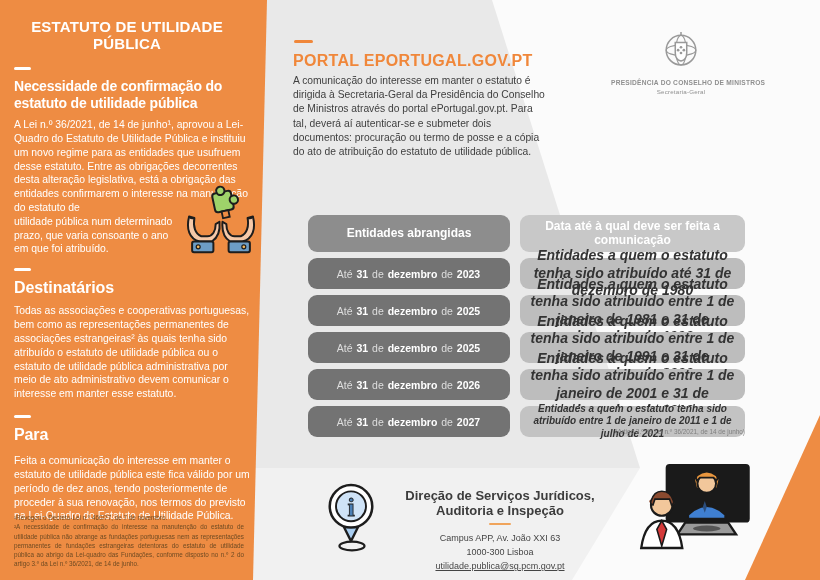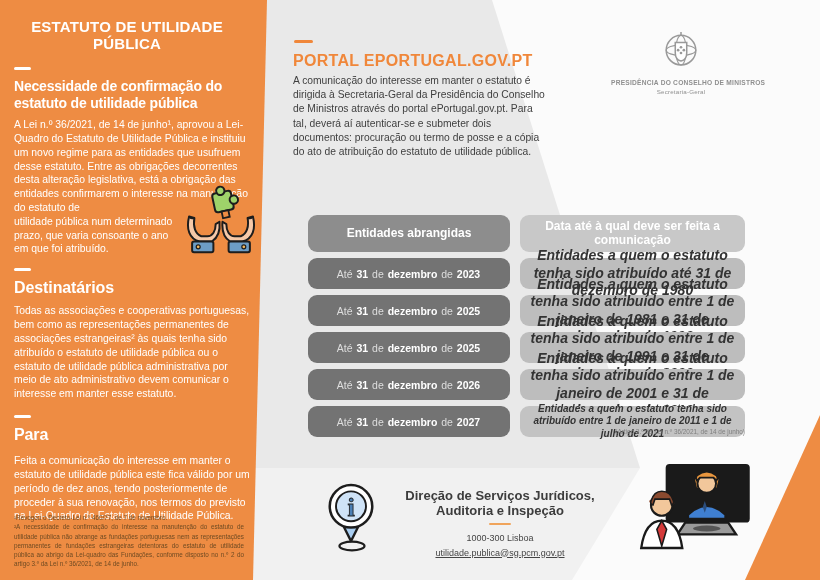--- a/index.html
+++ b/index.html
@@ -227,20 +227,21 @@
       <path d="M21 45 L30 63 L39 45 Z" fill="#a8cdf0" stroke="#1d1d1d" stroke-width="2.4" stroke-linejoin="round"></path>
       <circle cx="30" cy="27" r="22" fill="#fff" stroke="#1d1d1d" stroke-width="2.6"></circle>
       <circle cx="30" cy="27" r="15.5" fill="#cfe3f7" stroke="#1d1d1d" stroke-width="2"></circle>
       <text x="30" y="37" text-anchor="middle" font-family="Liberation Serif, serif" font-weight="bold" font-size="27" fill="#4a7fb5" stroke="#1d1d1d" stroke-width="0.9">i</text>
     </svg>
   </div>
 
   <div class="footer-block">
     <div class="footer-dept">Direção de Serviços Jurídicos, Auditoria e Inspeção</div>
     <div class="footer-divider"></div>
+    <div class="footer-line">Campus APP, Av. João XXI 63</div>
     <div class="footer-line">1000-300 Lisboa</div>
     <div class="footer-email">utilidade.publica@sg.pcm.gov.pt</div>
   </div>
 
   <div class="presenter-icon-wrap">
     <svg width="118" height="88" viewBox="0 0 120 90">
 
       <rect x="30" y="2" width="86" height="60" rx="4" fill="#1a1a1a"></rect>
 
       <path d="M60 18 q12 -12 24 0 l-2 8 h-20 z" fill="#e8963e"></path>

